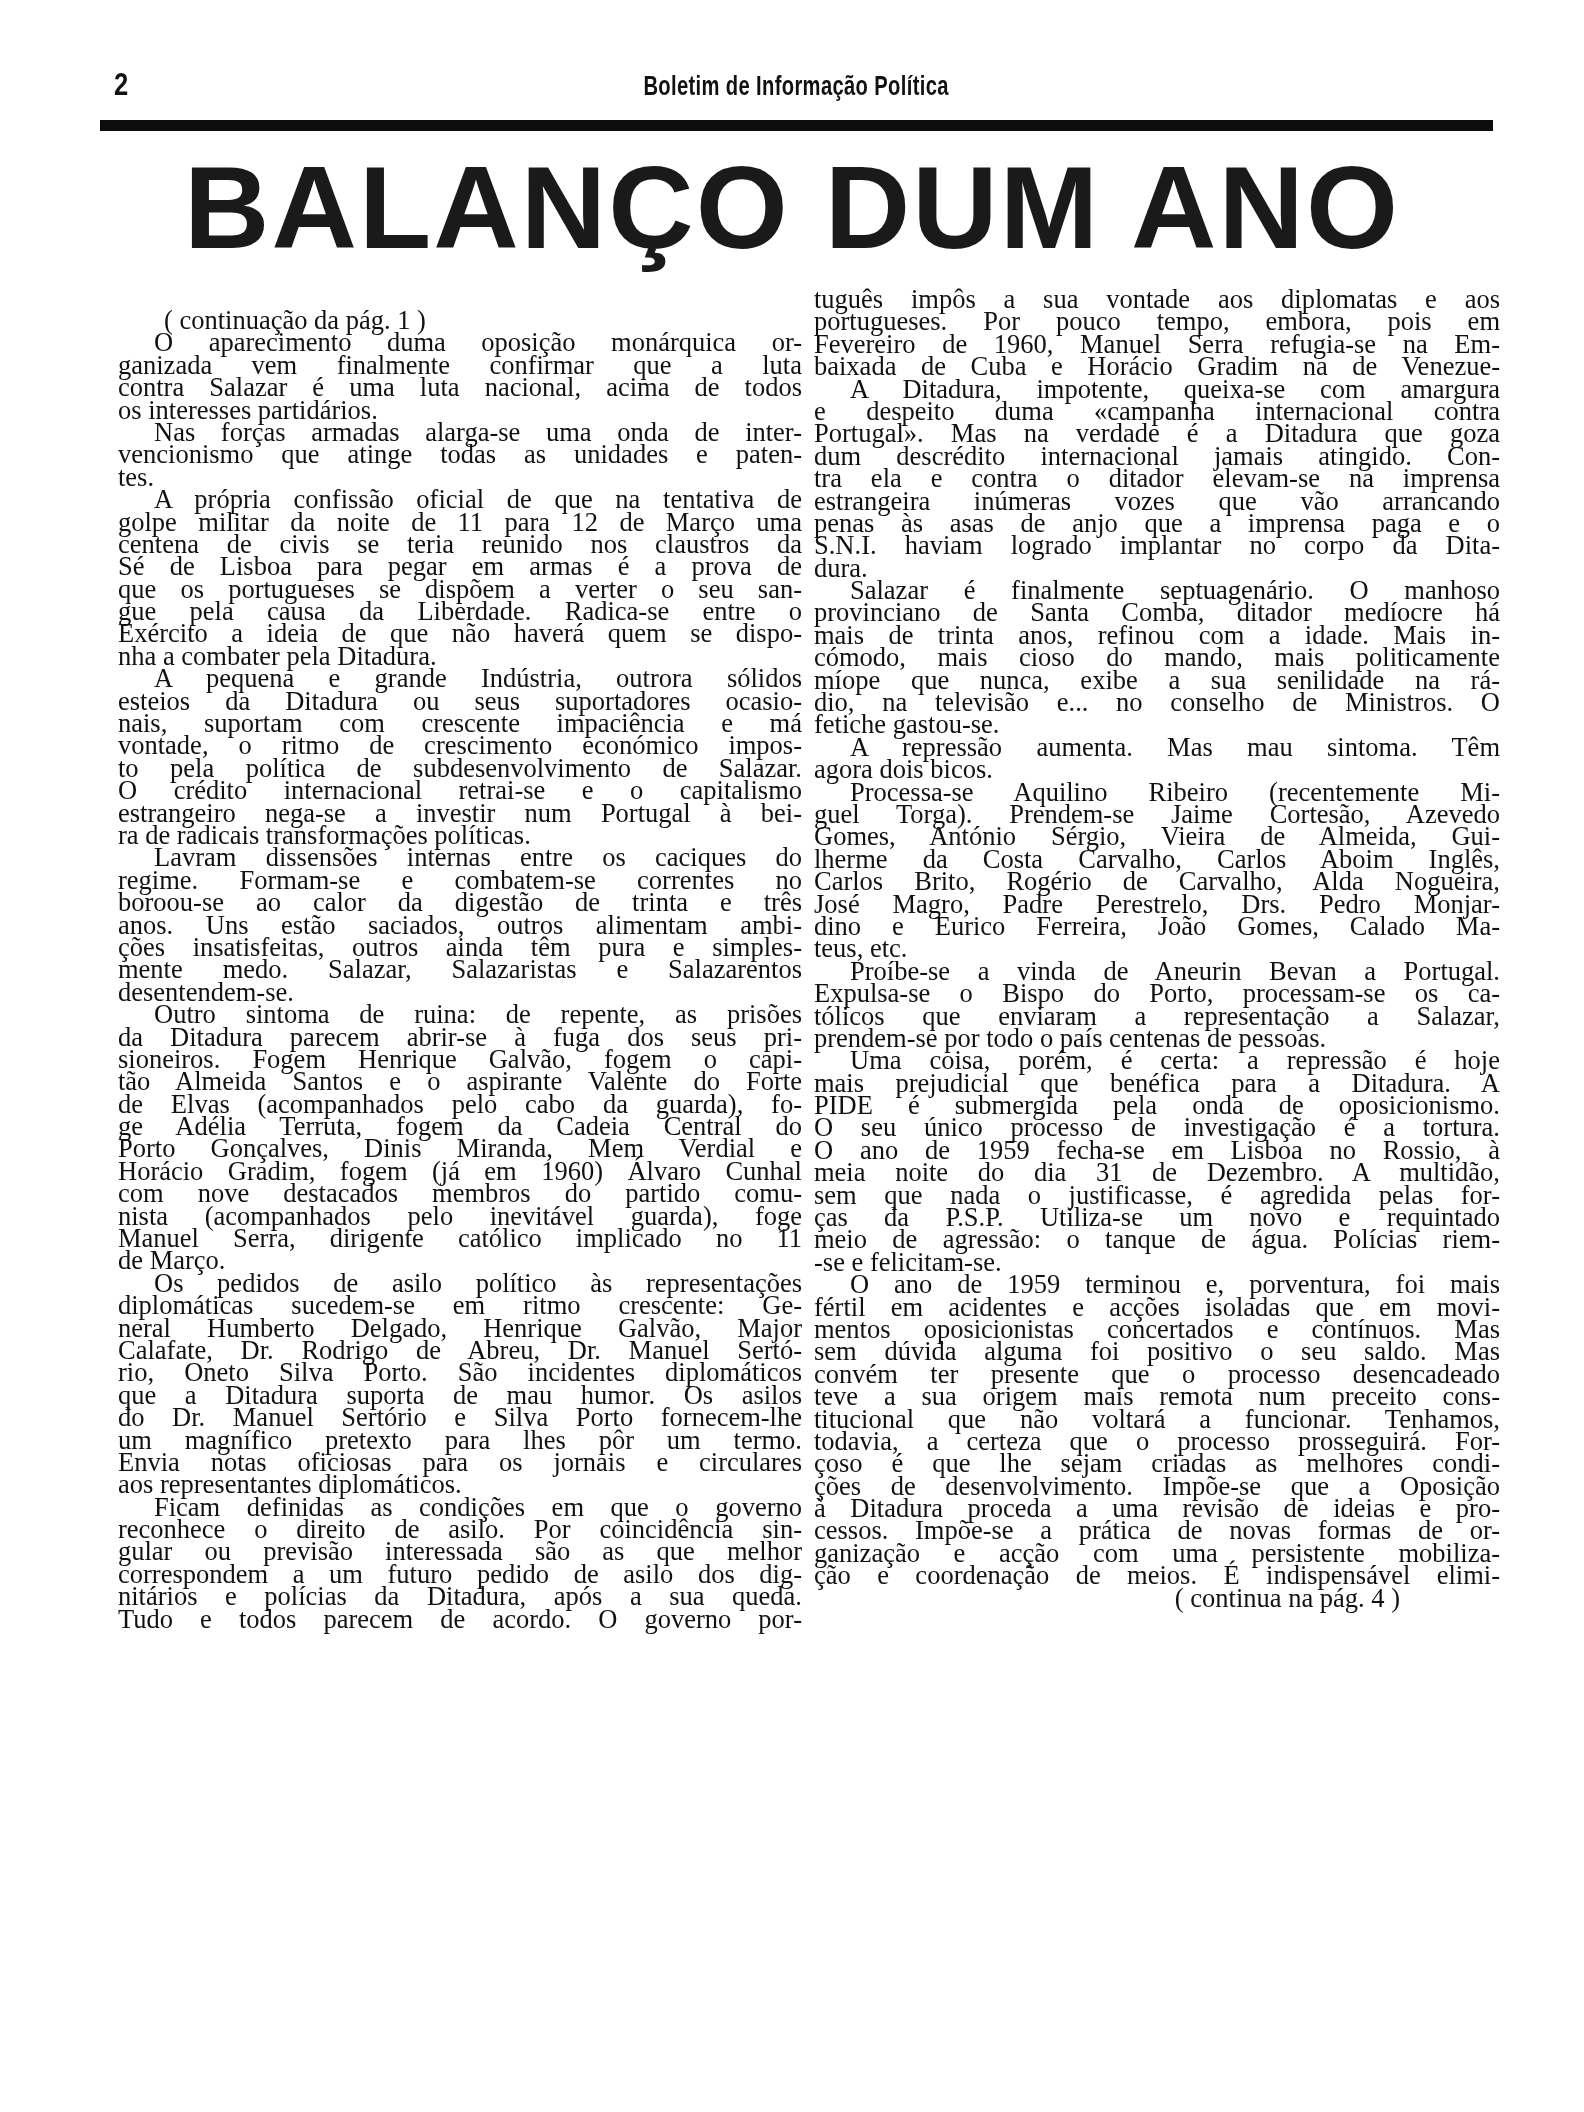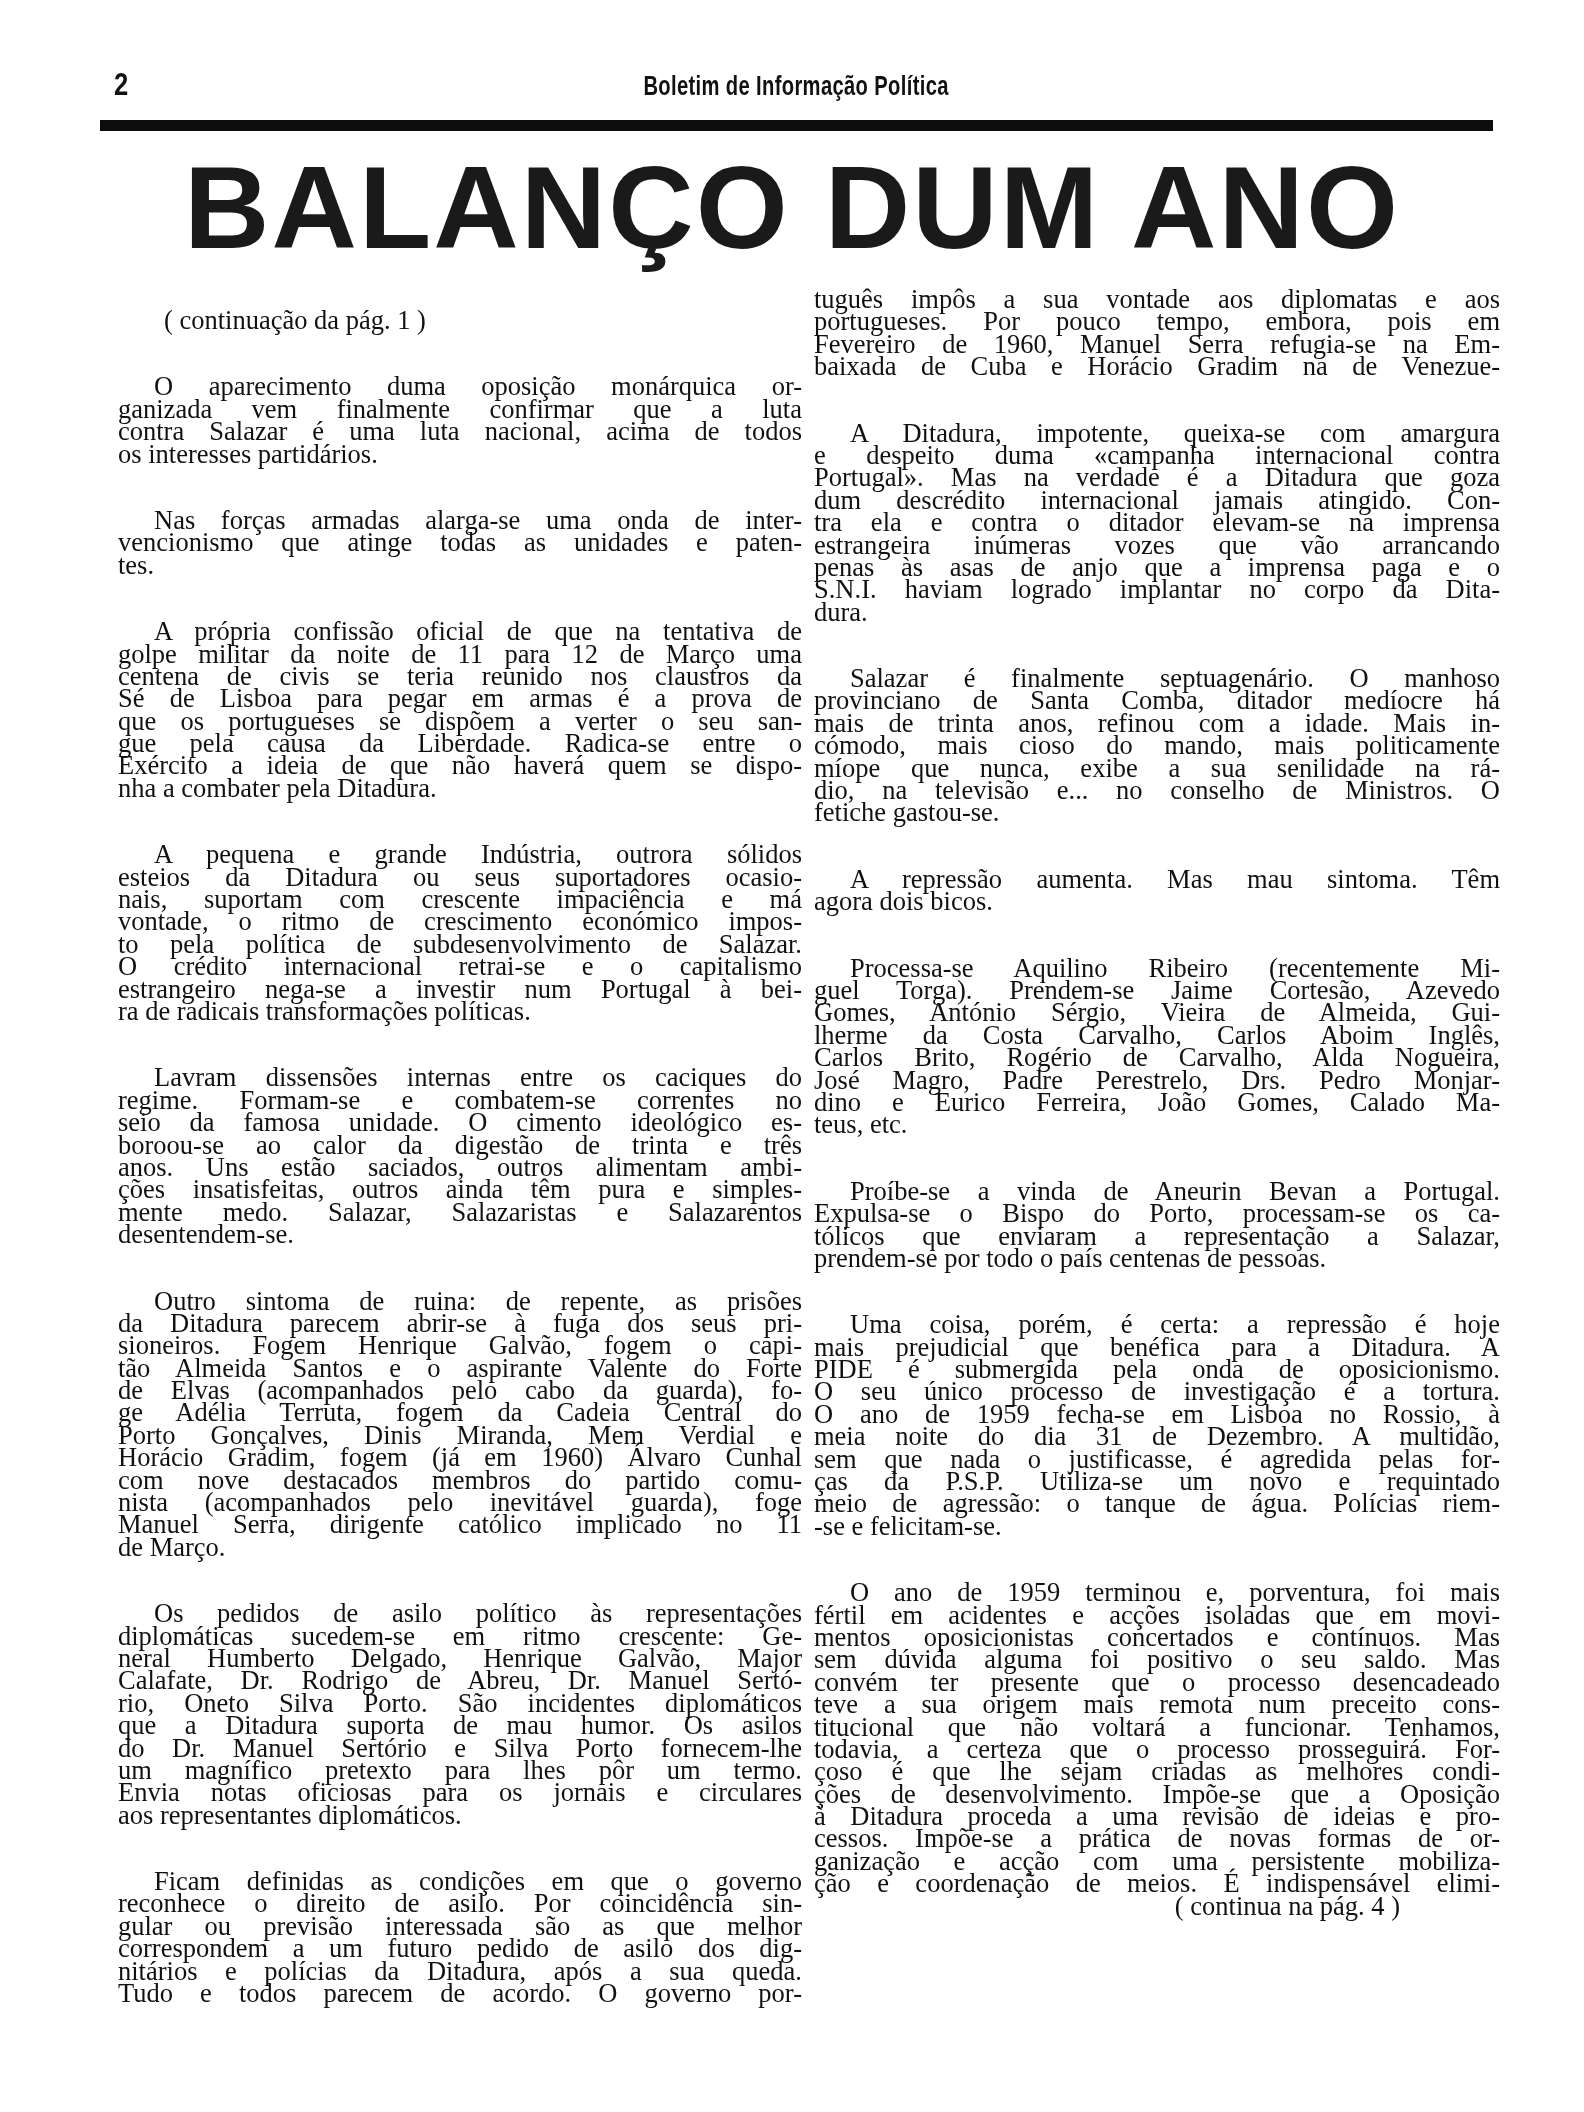--- a/index.html
+++ b/index.html
@@ -33,21 +33,21 @@
   .column {
     position: absolute; top: 288px; font-size: 26.5px; line-height: 22.4px;
   }
   .column.left { left: 118px; width: 684px; }
   .column.right { left: 814px; width: 686px; }
   .line {
     display: block; white-space: nowrap; text-align: justify; text-align-last: justify;
     height: 22.4px; overflow: visible;
   }
   .line.last { text-align-last: left; }
-  .line.indent { padding-left: 36px; margin-top: 44px; }
+  .line.indent { padding-left: 36px; }
   .line.right-cont { text-align: center; text-align-last: right; padding-right: 100px; }
   .line.cont-head { padding-left: 46px; text-align-last: left; margin-top: 21px; }
 </style>
 </head>
 <body>
 
 <div>
   <div class="page-number">2</div>
   <div class="running-head">
     <span>Boletim de Informação Política</span>
@@ -78,21 +78,20 @@
         <span class="line indent">A pequena e grande Indústria, outrora sólidos</span>
         <span class="line">esteios da Ditadura ou seus suportadores ocasio-</span>
         <span class="line">nais, suportam com crescente impaciência e má</span>
         <span class="line">vontade, o ritmo de crescimento económico impos-</span>
         <span class="line">to pela política de subdesenvolvimento de Salazar.</span>
         <span class="line">O crédito internacional retrai-se e o capitalismo</span>
         <span class="line">estrangeiro nega-se a investir num Portugal à bei-</span>
         <span class="line last">ra de radicais transformações políticas.</span>
         <span class="line indent">Lavram dissensões internas entre os caciques do</span>
         <span class="line">regime. Formam-se e combatem-se correntes no</span>
-        <span class="line">seio da famosa unidade. O cimento ideológico es-</span>
         <span class="line">boroou-se ao calor da digestão de trinta e três</span>
         <span class="line">anos. Uns estão saciados, outros alimentam ambi-</span>
         <span class="line">ções insatisfeitas, outros ainda têm pura e simples-</span>
         <span class="line">mente medo. Salazar, Salazaristas e Salazarentos</span>
         <span class="line last">desentendem-se.</span>
         <span class="line indent">Outro sintoma de ruina: de repente, as prisões</span>
         <span class="line">da Ditadura parecem abrir-se à fuga dos seus pri-</span>
         <span class="line">sioneiros. Fogem Henrique Galvão, fogem o capi-</span>
         <span class="line">tão Almeida Santos e o aspirante Valente do Forte</span>
         <span class="line">de Elvas (acompanhados pelo cabo da guarda), fo-</span>

